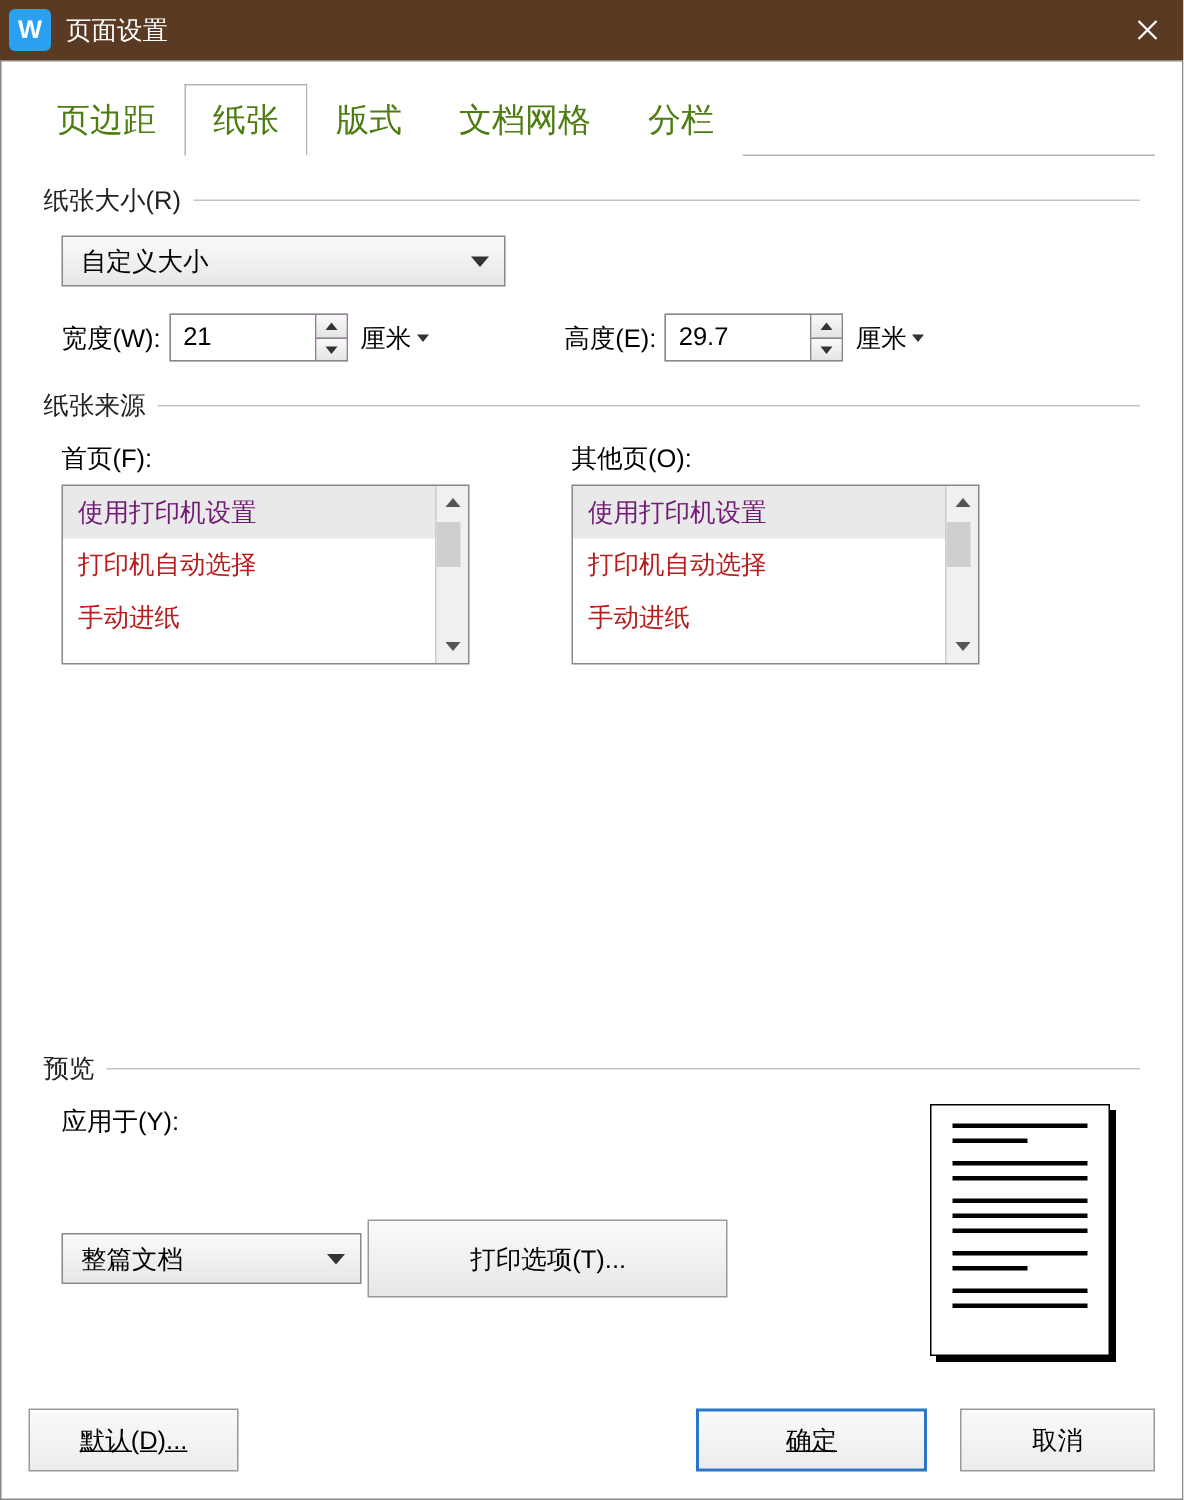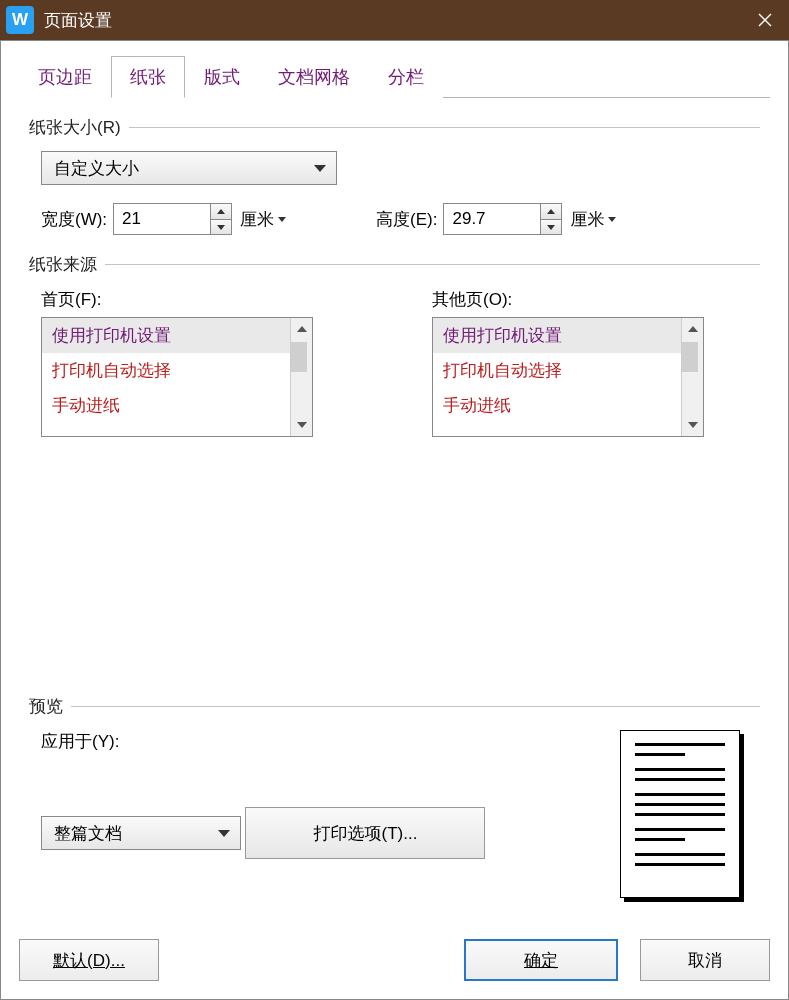--- a/index.html
+++ b/index.html
@@ -11,21 +11,21 @@
 .win-title { margin-left: 10px; font-size: 17px; flex: 1; }
 .win-close { width: 48px; height: 40px; display: flex; align-items: center; justify-content: center; cursor: pointer; }
 .win-close svg { stroke: #fff; stroke-width: 1.5; }
 
 
 .dialog { border: 1px solid #888; background: #fff; width: 789px; height: 960px; position: relative; }
 .inner { padding: 14px 18px 18px 18px; }
 
 
 .tabs { display: flex; border-bottom: 1px solid #b5b5b5; position: relative; }
-.tab { padding: 8px 18px 8px 18px; font-size: 18px; color: #701a75; border: 1px solid transparent; border-bottom: none; cursor: pointer; position: relative; top: 1px; background: #fff; }
+.tab { padding: 8px 18px 8px 18px; font-size: 22px; color: #4d7c0f; border: 1px solid transparent; border-bottom: none; cursor: pointer; position: relative; top: 1px; background: #fff; }
 .tab.active { border-color: #b5b5b5; border-bottom: 1px solid #fff; }
 
 
 .content { padding: 18px 10px 10px 10px; }
 
 
 .group { margin-bottom: 18px; }
 .group-head { display: flex; align-items: center; font-size: 17px; color: #222; margin-bottom: 12px; }
 .group-head .rule { flex: 1; height: 1px; background: #c4c4c4; margin-left: 8px; }
 .group-body { padding-left: 12px; }
@@ -43,21 +43,21 @@
 .spin input { border: none; width: 96px; padding: 0 8px; font-size: 17px; outline: none; }
 .spin-btns { display: flex; flex-direction: column; border-left: 1px solid #888; }
 .spin-btn { width: 20px; height: 15px; background: linear-gradient(#fafafa,#e4e4e4); display: flex; align-items: center; justify-content: center; cursor: pointer; }
 .spin-btn + .spin-btn { border-top: 1px solid #888; }
 .spin-btn .tri-up { width:0;height:0;border-left:4px solid transparent;border-right:4px solid transparent;border-bottom:5px solid #333; }
 .spin-btn .tri-dn { width:0;height:0;border-left:4px solid transparent;border-right:4px solid transparent;border-top:5px solid #333; }
 .unit { margin-left: 8px; display: inline-flex; align-items: center; cursor: pointer; }
 .unit .caret { border-top-color:#333; margin-left:4px; border-left:4px solid transparent;border-right:4px solid transparent;border-top:5px solid #333;width:0;height:0; }
 
 
-.src-row { display: flex; gap: 119px; }
+.src-row { display: flex; gap: 68px; }
 .src-col { width: 272px; }
 .src-label { font-size: 17px; margin-bottom: 6px; }
 .src-list-wrap { display: flex; border: 1px solid #888; height: 120px; }
 .src-list { flex: 1; overflow: hidden; }
 .src-item { padding: 6px 10px; font-size: 17px; color: #444; cursor: pointer; }
 .src-item.sel { background: #e9e9e9; color: #701a75; }
 .src-item.dim2 { color: #b91c1c; }
 .sb { width: 22px; background: #f0f0f0; border-left: 1px solid #ccc; display: flex; flex-direction: column; justify-content: space-between; align-items: center; }
 .sb-btn { width: 22px; height: 22px; display: flex; align-items: center; justify-content: center; cursor: pointer; }
 .sb-btn .tri-up { width:0;height:0;border-left:5px solid transparent;border-right:5px solid transparent;border-bottom:6px solid #555; }

